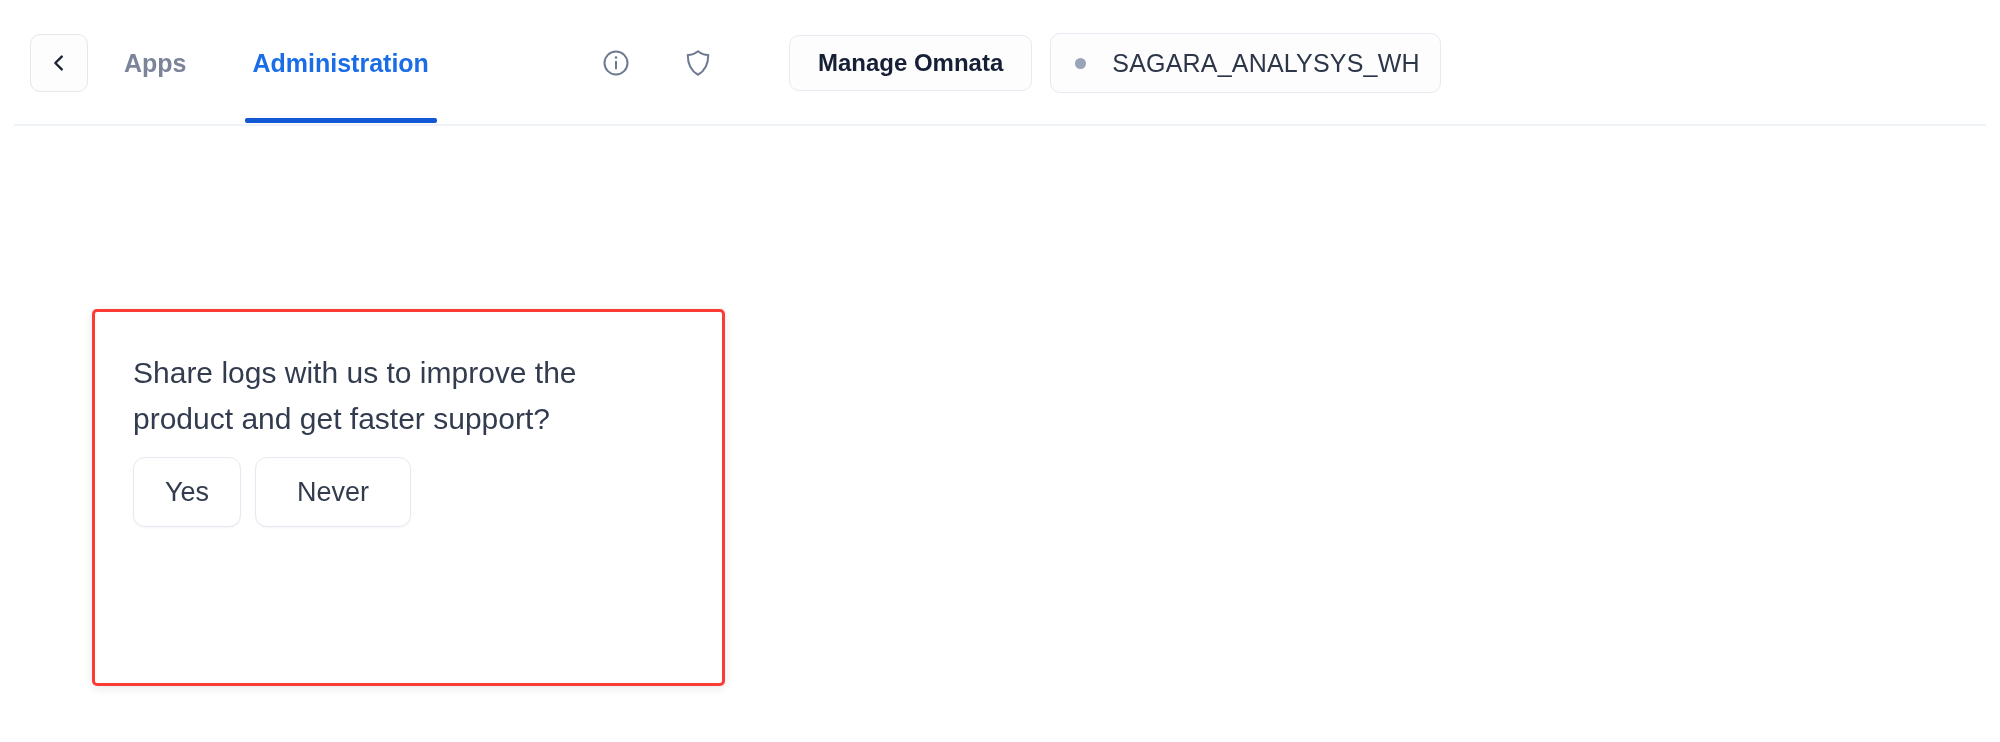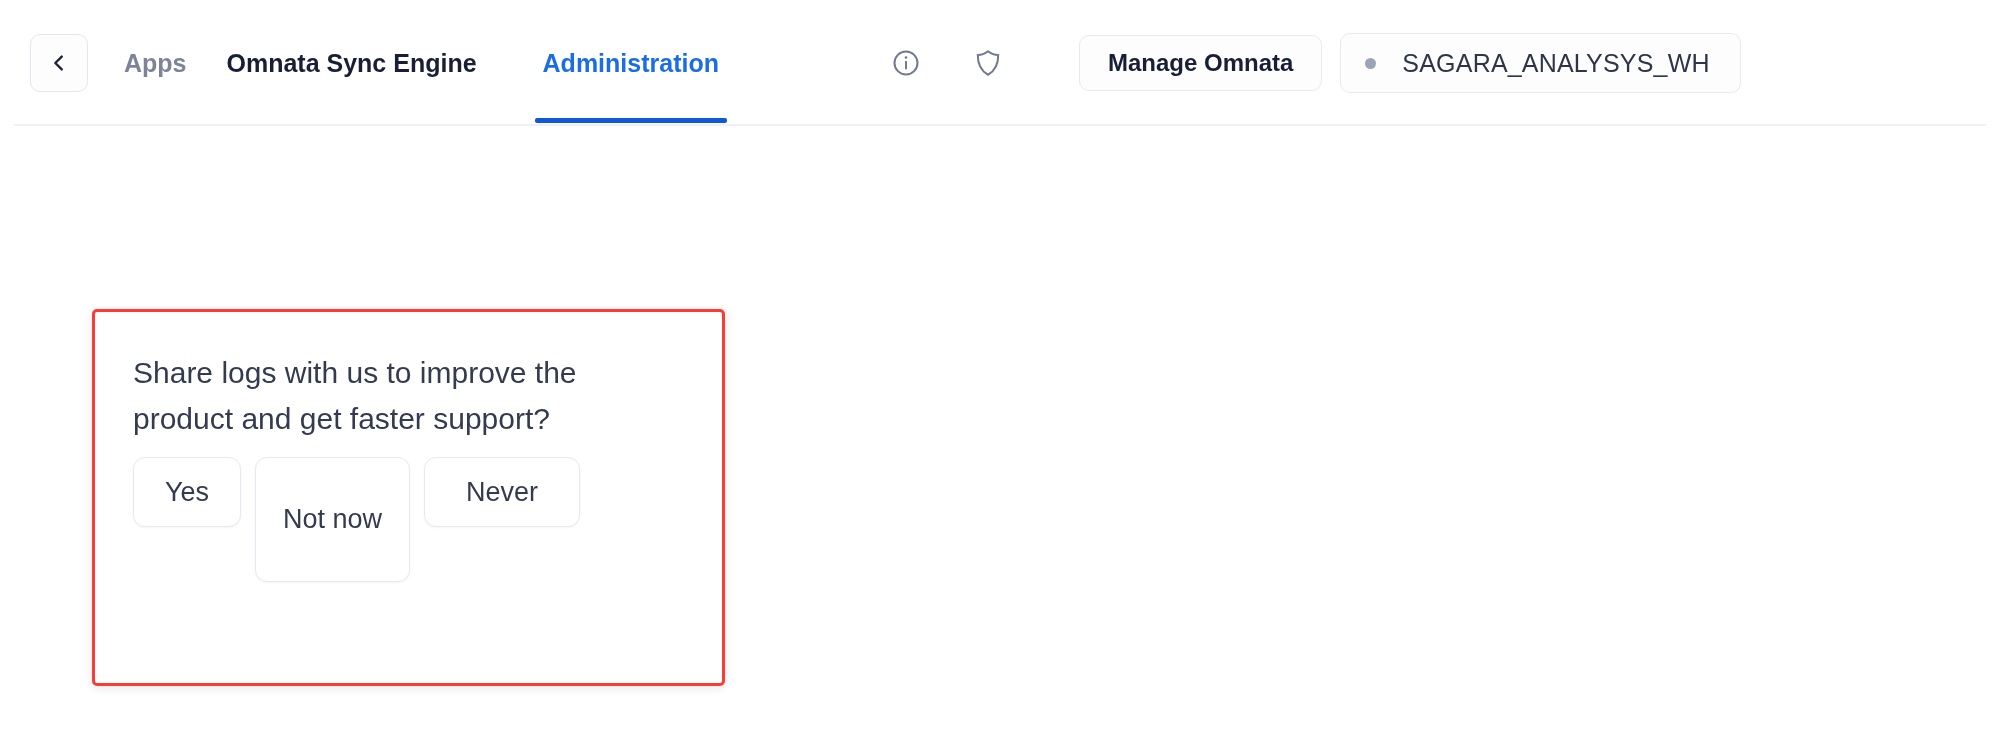--- a/index.html
+++ b/index.html
@@ -123,21 +123,21 @@
     white-space: nowrap;
     cursor: pointer;
     display: flex;
     align-items: center;
     flex: none;
   }
 
   .warehouse-selector {
     margin-left: 18px;
     height: 60px;
-    padding: 0 30px 0 24px;
+    padding: 0 20px 0 24px;
     border: 1px solid #e7eaf0;
     border-radius: 10px;
     background: #fdfdfe;
     display: flex;
     align-items: center;
     gap: 26px;
     cursor: pointer;
     white-space: nowrap;
     flex: none;
   }
@@ -227,21 +227,20 @@
     <div class="back-button">
       <span class="chevron-left-icon">
         <svg viewBox="0 0 24 24" width="22" height="22" fill="none" stroke="currentColor" stroke-width="2.6" stroke-linecap="round" stroke-linejoin="round">
           <polyline points="15 5 8 12 15 19"></polyline>
         </svg>
       </span>
     </div>
 
     <div class="breadcrumb-apps">Apps</div>
 
-    <div class="app-title">Omnata Sync Engine</div>
 
     <div class="tab-administration">
       <span>Administration</span>
       <span class="tab-underline"></span>
     </div>
 
     <div class="header-icons">
 
       <div class="icon-btn">
         <svg viewBox="0 0 24 24" width="30" height="30" fill="none" stroke="currentColor" stroke-width="1.6" stroke-linecap="round">
@@ -272,19 +271,18 @@
 </div>
 
 <div class="main-area">
 
   <div class="consent-card">
 
     <div class="consent-question">Share logs with us to improve the product and get faster support?</div>
 
     <div class="consent-actions">
       <button class="consent-btn yes">Yes</button>
-      <button class="consent-btn notnow">Not now</button>
       <button class="consent-btn never">Never</button>
     </div>
 
   </div>
 
 </div>
 
 </body></html>

